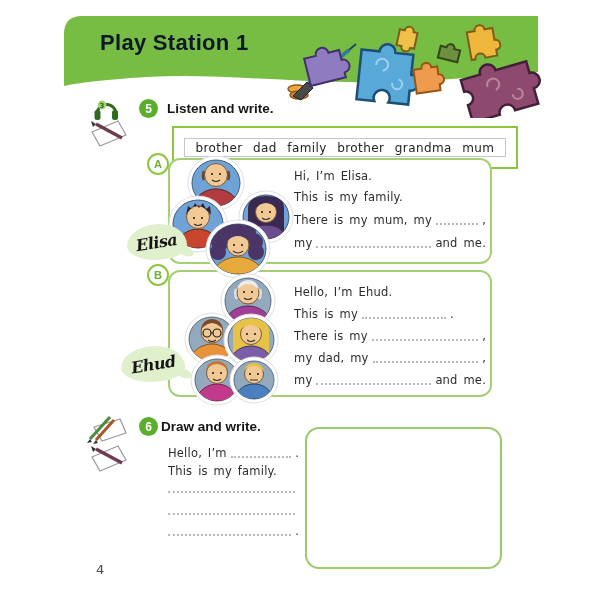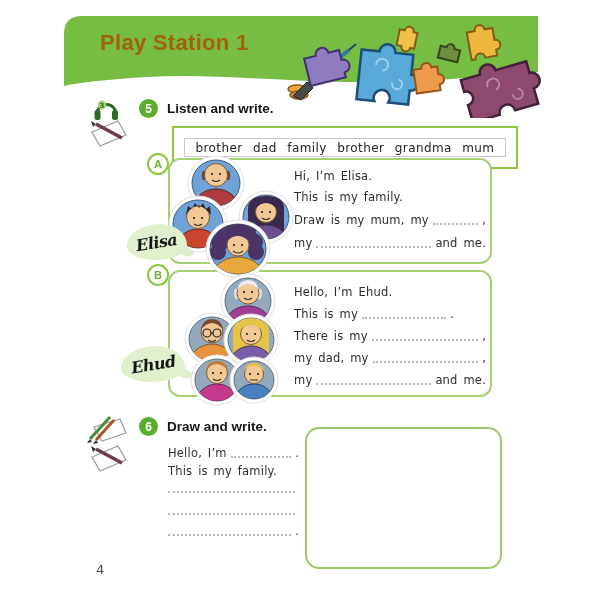--- a/index.html
+++ b/index.html
@@ -3,21 +3,21 @@
 <meta charset="utf-8">
 <title>page</title>
 <style>
   html,body{margin:0;padding:0;background:#fff;}
   .sheet{position:relative;width:600px;height:600px;background:#fff;overflow:hidden;
          outline:1px solid #e6e6e6;font-family:"DejaVu Sans",sans-serif;}
   .abs{position:absolute;}
 
   
   .hdr-svg{left:64px;top:16px;}
-  .hdr-title{left:100px;top:30px;color:#a16207;font-family:"Liberation Sans",sans-serif;
+  .hdr-title{left:100px;top:30px;color:#0f172a;font-family:"Liberation Sans",sans-serif;
              font-weight:bold;font-size:22px;letter-spacing:.3px;}
   .puzzles{left:283px;top:18px;}
 
   
   .num-badge{width:19px;height:19px;border-radius:50%;background:#5BAE2B;color:#fff;
              font-family:"Liberation Sans",sans-serif;font-weight:bold;font-size:12px;
              display:flex;align-items:center;justify-content:center;}
   .instr{font-family:"Liberation Sans",sans-serif;font-weight:bold;font-size:13.5px;color:#161616;}
 
   
@@ -208,21 +208,21 @@
   </div>
 
   <div class="abs tblock" style="left:294px;top:166px;width:192px;">
     <div class="tline" style="height:19px;">
         <span class="txt">Hi, I’m Elisa.</span>
       </div>
     <div class="tline" style="height:21px;">
         <span class="txt">This is my family.</span>
       </div>
     <div class="tline" style="height:23px;">
-      <span class="txt">Draw is my mum, my</span>
+      <span class="txt">There is my mum, my</span>
       <span class="blank"></span>
       <span class="txt">,</span>
     </div>
     <div class="tline" style="height:23px;">
       <span class="txt">my</span>
       <span class="blank"></span>
       <span class="txt">and me.</span>
     </div>
   </div>
 
@@ -347,21 +347,21 @@
   </div>
 
   <svg class="abs" style="left:84px;top:413px;" width="44" height="32" viewBox="0 0 44 32">
     <polygon points="10,14 36,6 42,20 18,28" fill="#fff" stroke="#9a9a9a" stroke-width="1.2"></polygon>
     <path d="M6,26 L26,4" stroke="#4E8B3A" stroke-width="3"></path>
     <path d="M6,26 L3,30 L8,29 Z" fill="#333"></path>
     <path d="M12,27 L30,7" stroke="#A9552E" stroke-width="3"></path>
     <path d="M12,27 L9,31 L14,30 Z" fill="#333"></path>
   </svg>
   <div class="abs num-badge" style="left:139px;top:417px;">6</div>
-  <div class="abs instr" style="left:167px;top:419px;">Draw and write.</div>
+  <div class="abs instr" style="left:161px;top:419px;">Draw and write.</div>
 
   <svg class="abs" style="left:86px;top:441px;" width="42" height="34" viewBox="0 0 42 34">
     <polygon points="6,16 32,5 40,19 14,30" fill="#fff" stroke="#9a9a9a" stroke-width="1.2"></polygon>
     <path d="M10,8 L36,22" stroke="#6E3A50" stroke-width="3.5"></path>
     <path d="M10,8 L5,5 L7,11 Z" fill="#333"></path>
   </svg>
 
   <div class="abs tblock ex6-block">
     <div class="tline" style="height:16px;">
       <span class="txt">Hello, I’m</span>

